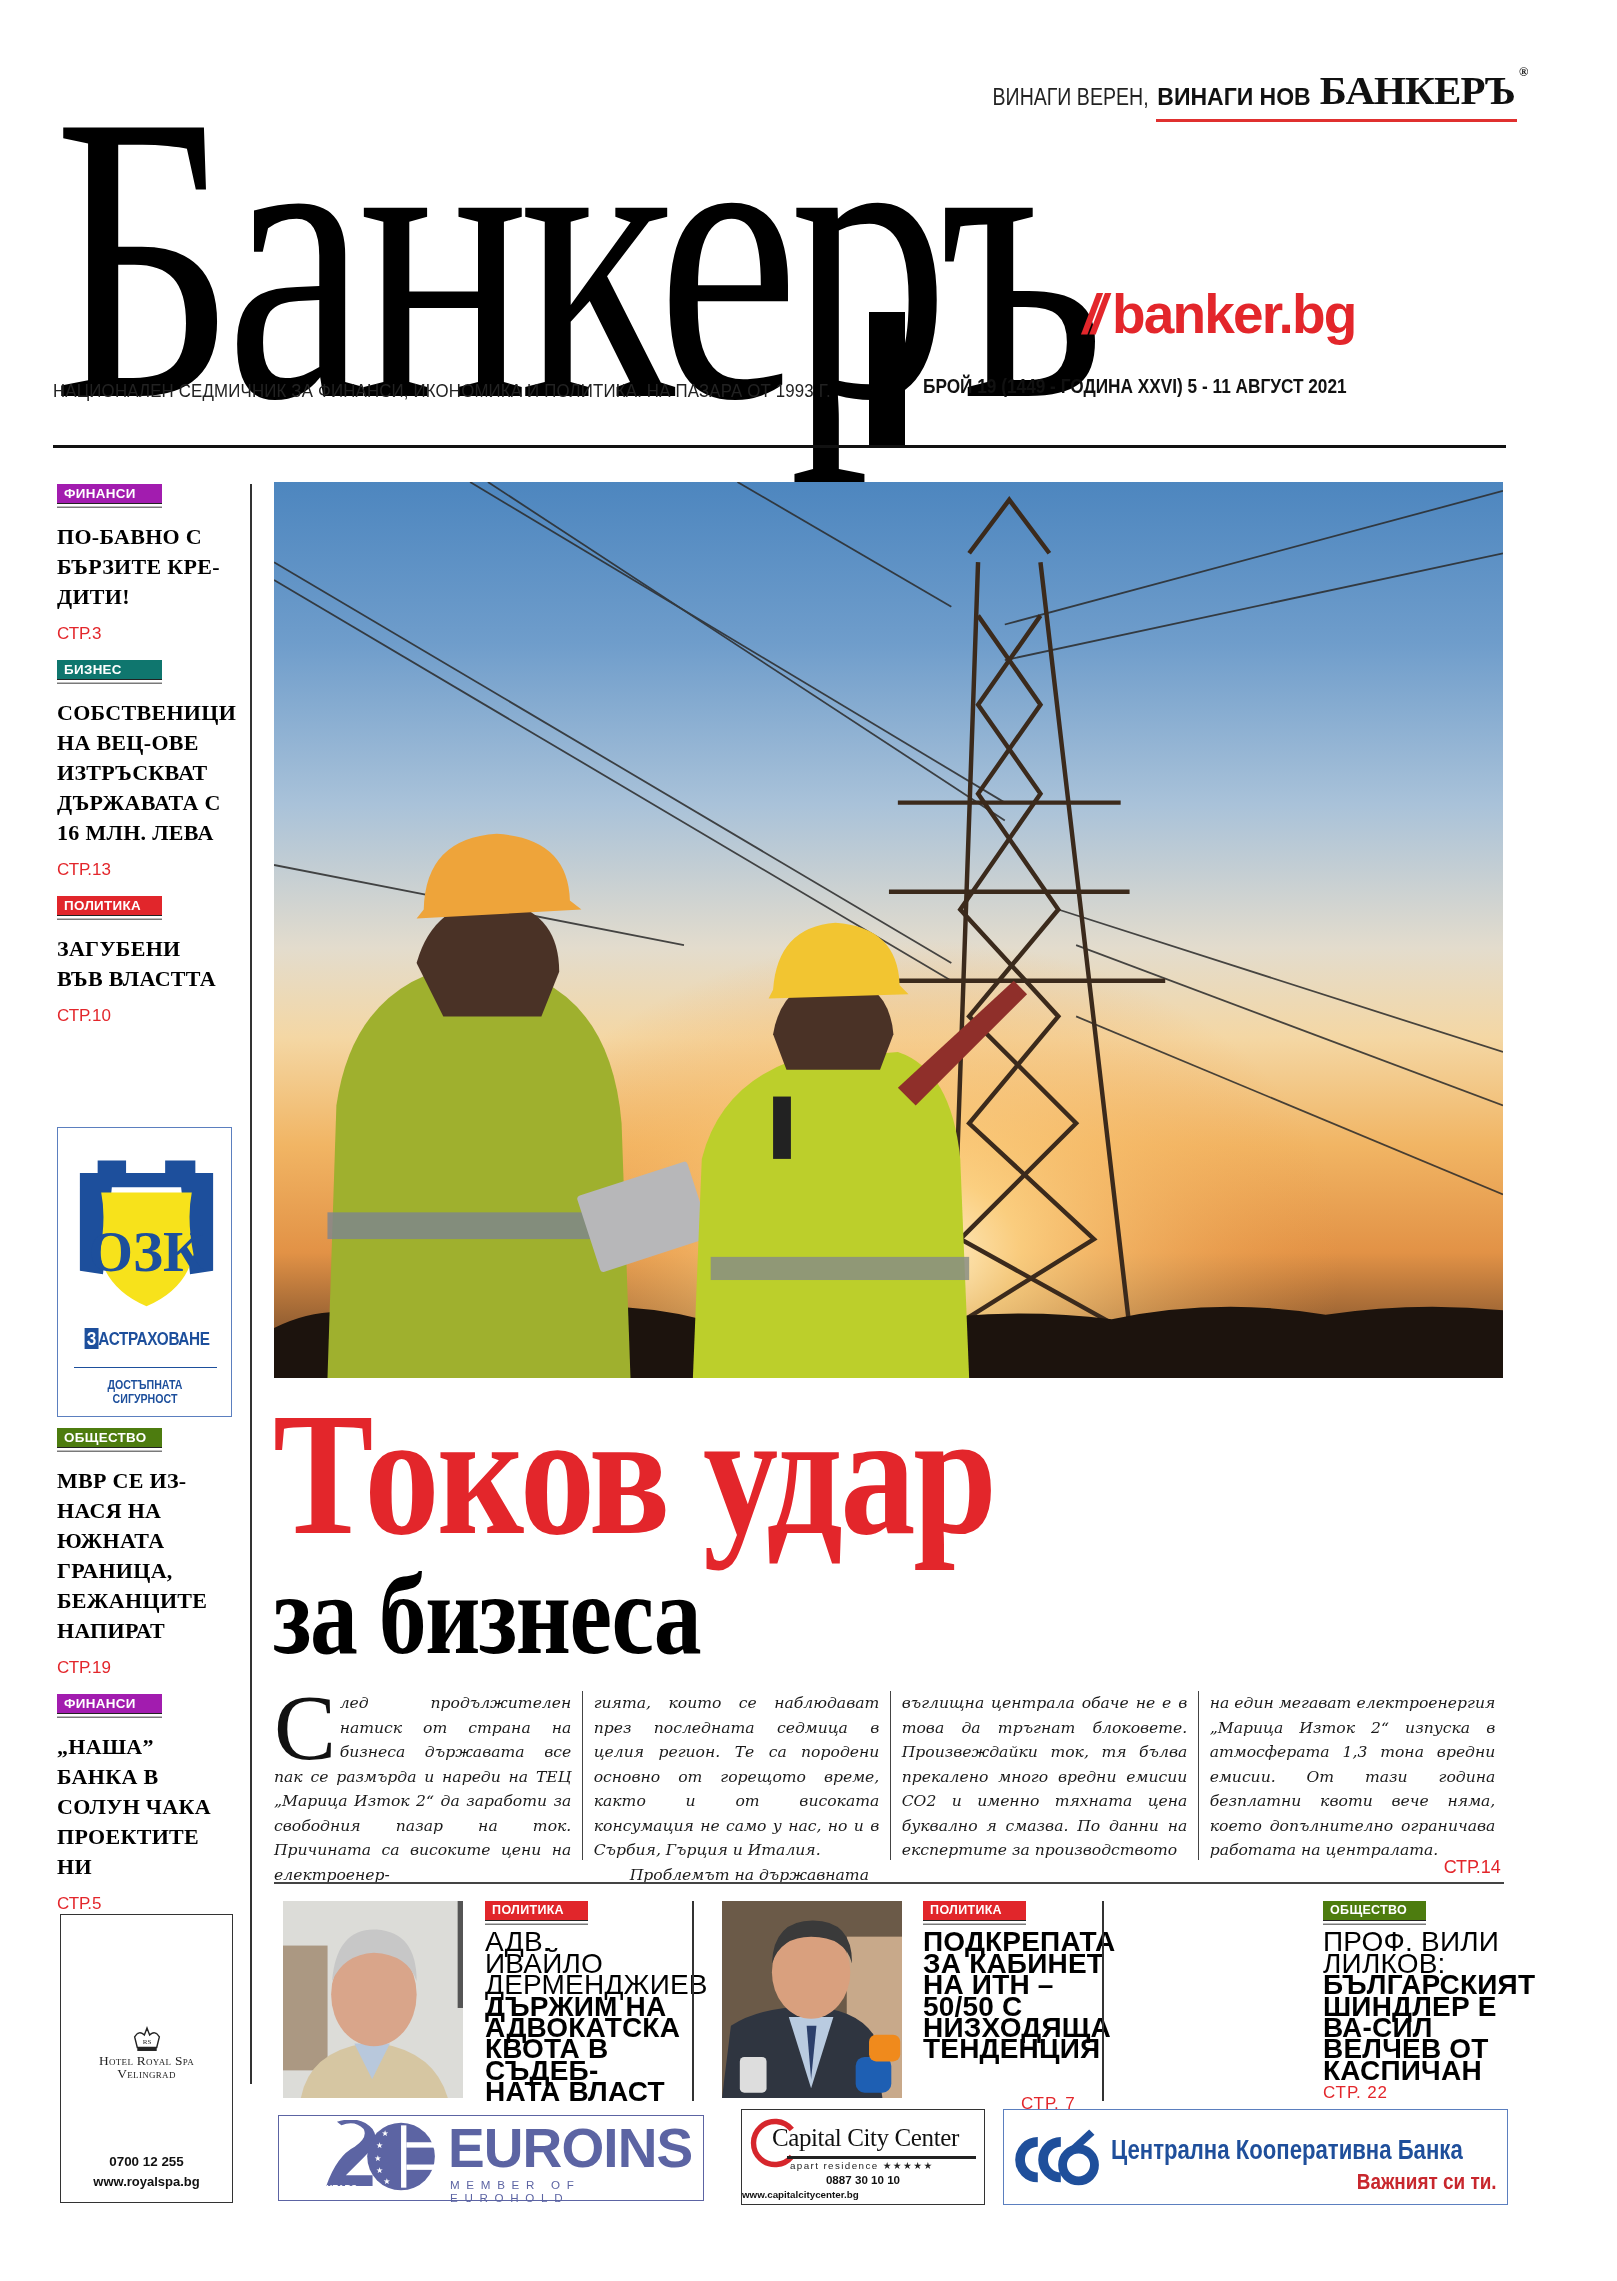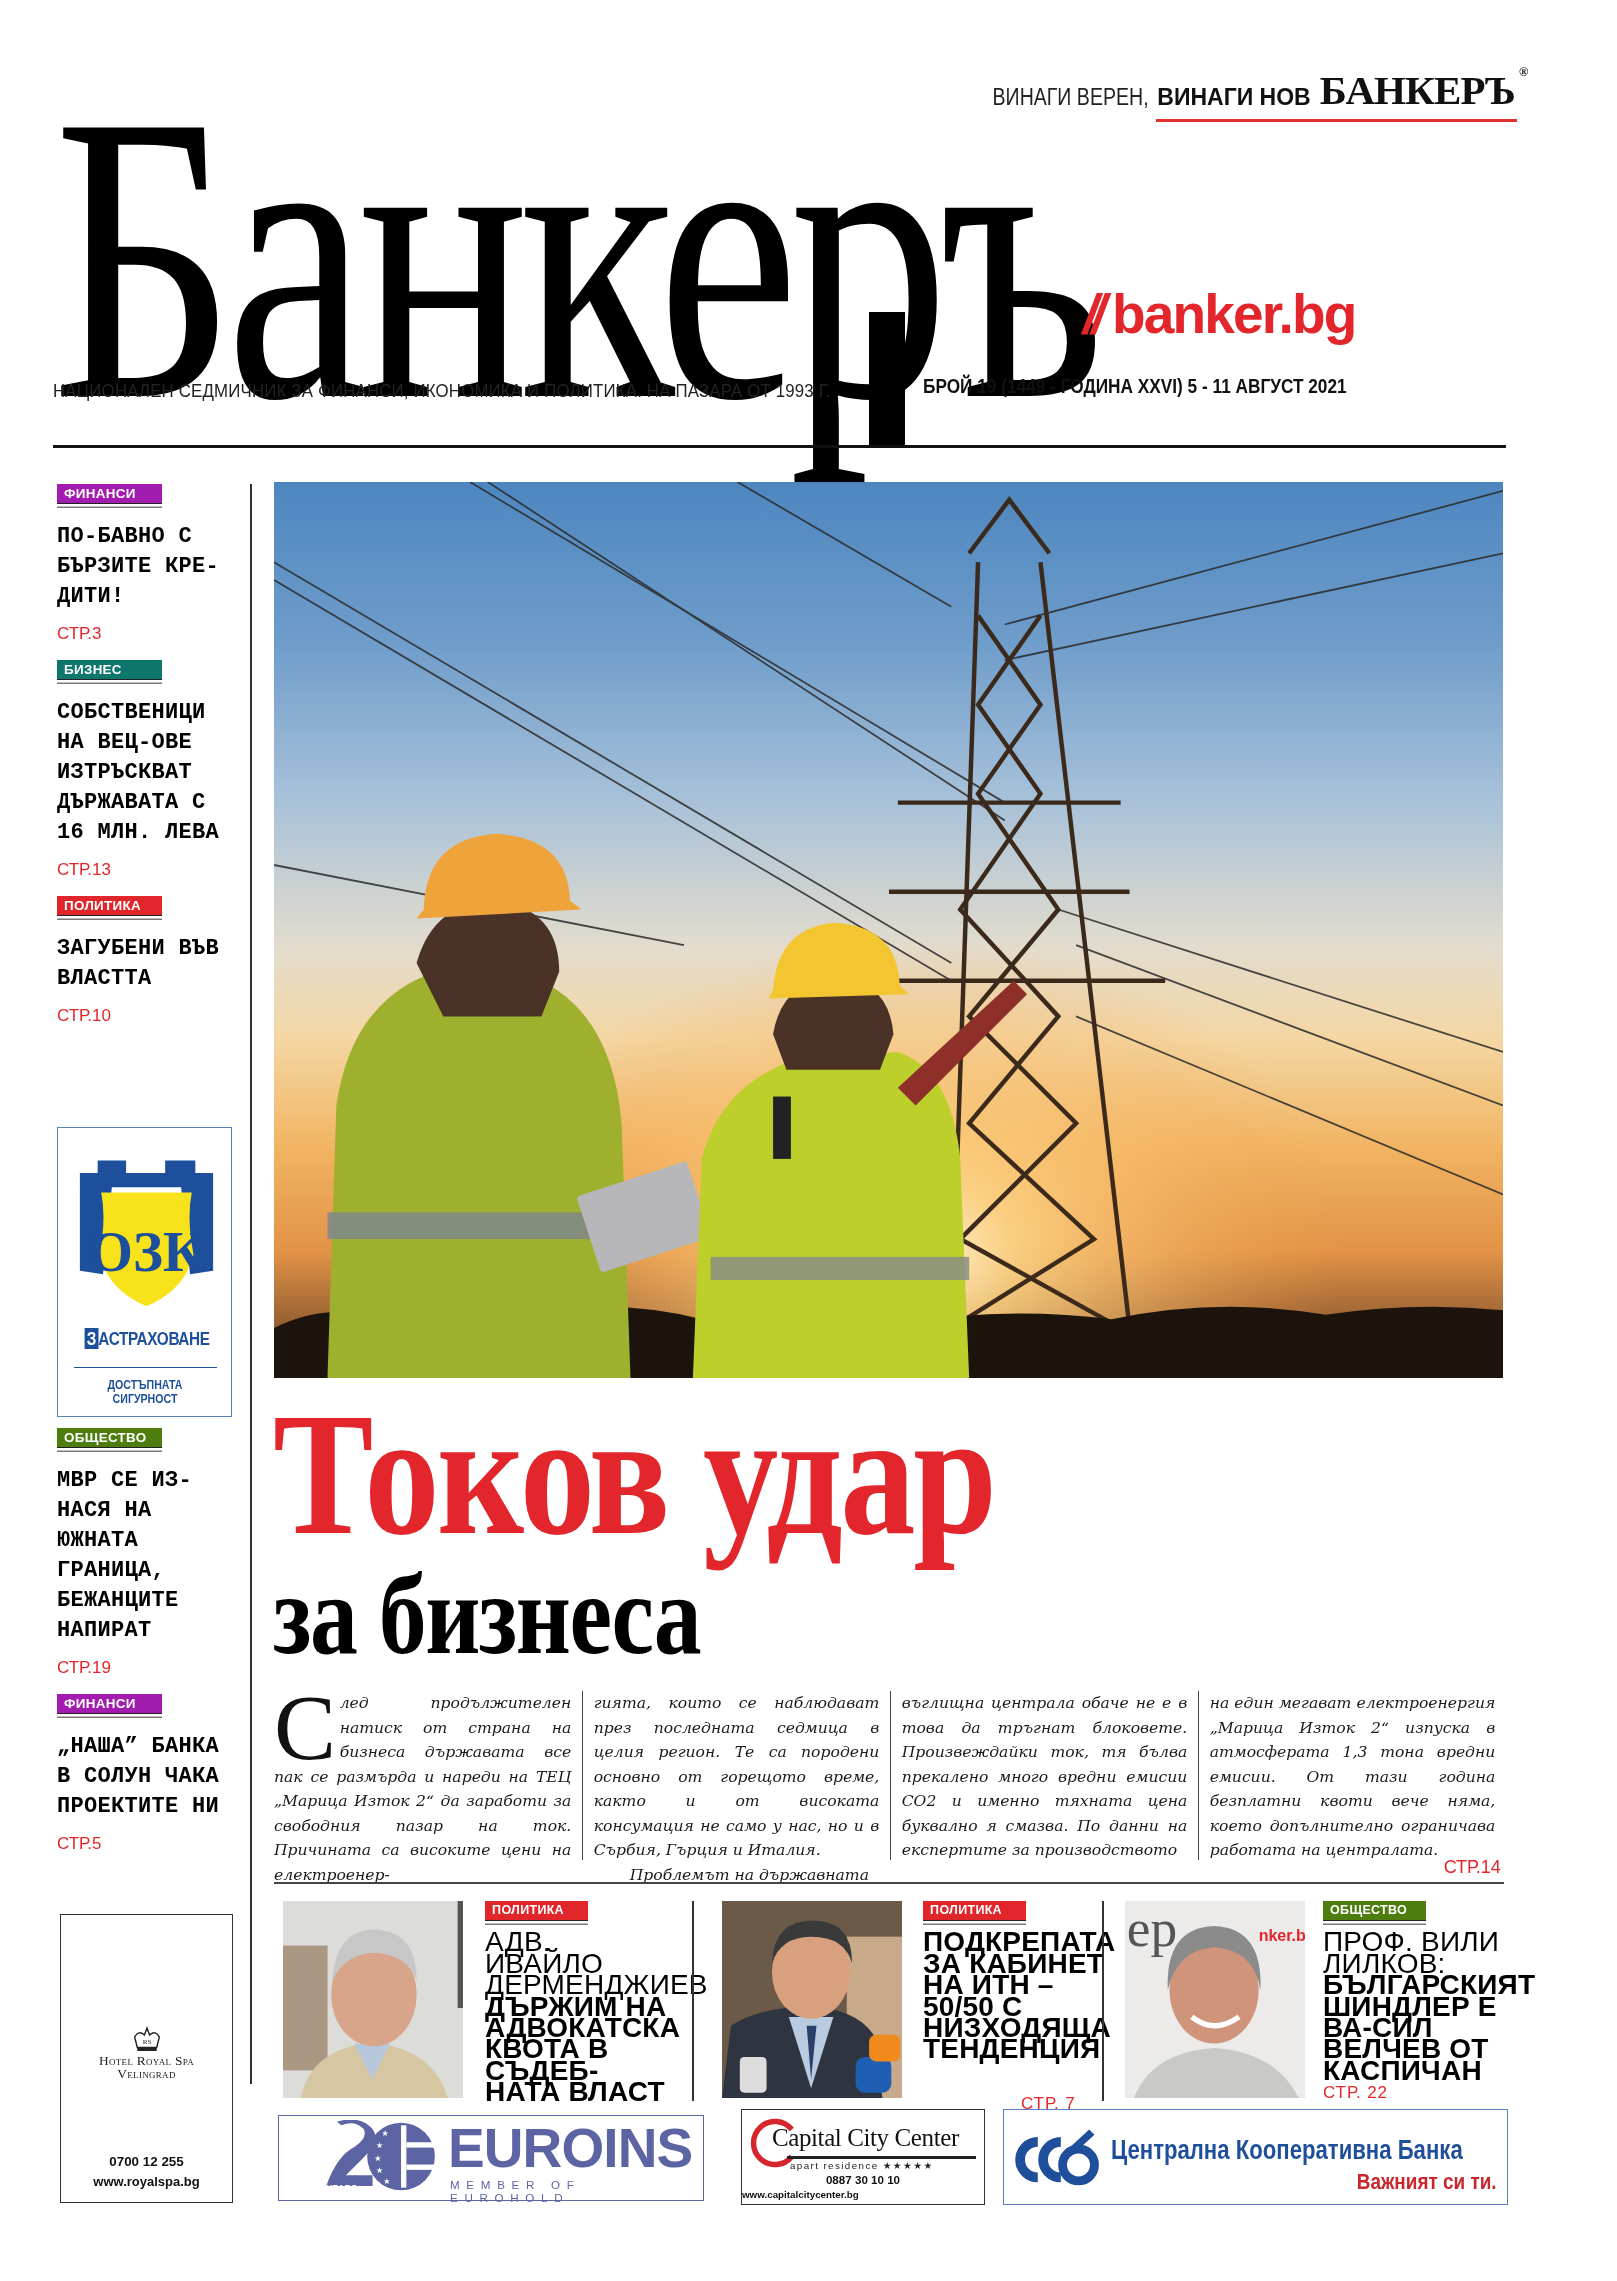--- a/index.html
+++ b/index.html
@@ -49,21 +49,21 @@
   .tag {
     display: inline-block; width: 105px; height: 19.6px; line-height: 19.6px; padding-left: 7.1px;
     color: #fff; font-weight: 700; font-size: 13.4px; letter-spacing: 0.3px;
     border-bottom: 1.8px solid #222; box-shadow: 0 2.7px 0 #fff, 0 3.6px 0 #222;
   }
   .tag.blue { background: #a21caf; }
   .tag.green { background: #0f766e; }
   .tag.red { background: #e1262b; }
   .tag.orange { background: #4d7c0f; }
   .sb-headline {
-    margin-top: 18px; font-family: Liberation Mono, monospace; font-weight: 700;
+    margin-top: 18px; font-family: Liberation Serif, serif; font-weight: 700;
     font-size: 22px; line-height: 30px; letter-spacing: 0.3px; color: #000; text-transform: uppercase;
   }
   .sb-page { margin-top: 12.5px; color: #e3262b; font-size: 17px; }
 
   .ad-ozk {
     position: absolute; left: 57px; top: 1127px; width: 175px; height: 290px;
     border: 1.3px solid #5b7fbf; background: #fff;
   }
   .ozk-shield { position: absolute; left: 18px; top: 29px; width: 141px; height: 151px; }
   .ozk-text1 {
@@ -364,31 +364,20 @@
     <span class="tag red">ПОЛИТИКА</span>
     <div class="teaser-title">
       <span class="heavy">ПОДКРЕПАТА ЗА КАБИНЕТ НА ИТН – 50/50 С НИЗХОДЯЩА ТЕНДЕНЦИЯ</span>
     </div>
     <div class="teaser-page" style="margin-top:34px; padding-left:98px;">СТР. 7</div>
   </div>
 </div>
 <div class="teaser-divider" style="left:1102px;"></div>
 
 <div class="teaser" style="left:1125px; width:392px;">
-  <div class="teaser-photo">
-    <svg viewBox="0 0 202 221" preserveAspectRatio="none">
-      <rect width="202" height="221" fill="#ecebea"></rect>
-      <text x="2" y="50" font-family="Liberation Serif, serif" font-size="60" fill="#555">ер</text>
-      <text x="150" y="45" font-family="Liberation Sans, sans-serif" font-size="18" font-weight="700" fill="#e3262b">nker.b</text>
-      <path d="M10 221 Q30 170 100 165 Q170 170 195 221 Z" fill="#c9c9c6"></path>
-      <ellipse cx="100" cy="100" rx="50" ry="60" fill="#cf9479"></ellipse>
-      <path d="M48 100 Q45 30 100 28 Q155 30 152 100 Q145 55 100 52 Q58 55 48 100 Z" fill="#8b8b8b"></path>
-      <path d="M75 130 Q100 150 128 130" stroke="#fff" stroke-width="6" fill="none"></path>
-    </svg>
-  </div>
   <div class="teaser-body" style="left:198px; width:196px;">
     <span class="tag orange">ОБЩЕСТВО</span>
     <div class="teaser-title">
       <span class="light">ПРОФ. ВИЛИ ЛИЛКОВ:</span>
       <span class="heavy">БЪЛГАРСКИЯТ ШИНДЛЕР Е ВА-СИЛ ВЕЛЧЕВ ОТ КАСПИЧАН</span>
     </div>
     <div class="teaser-page" style="margin-top:1.8px;">СТР. 22</div>
   </div>
 </div>
 

